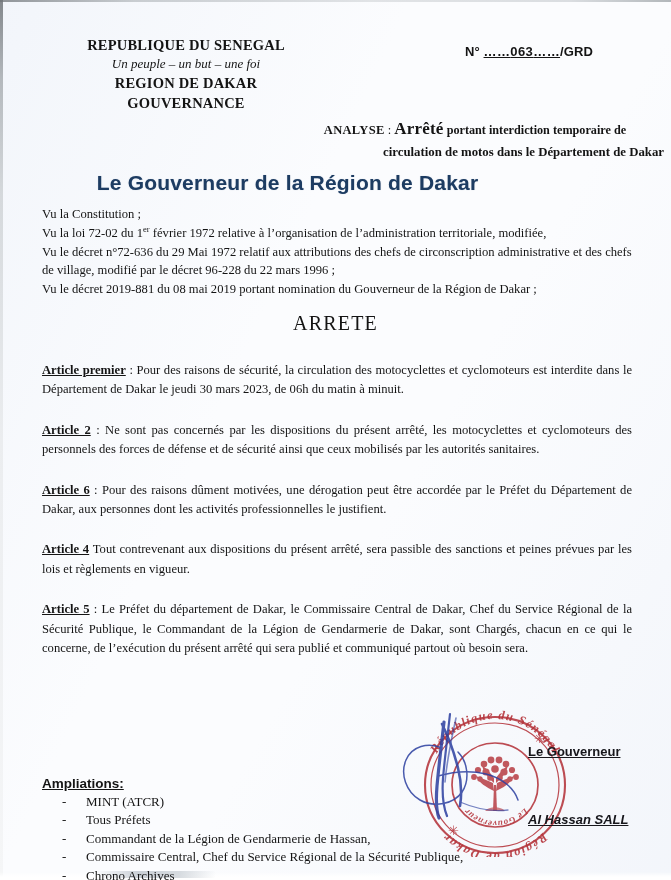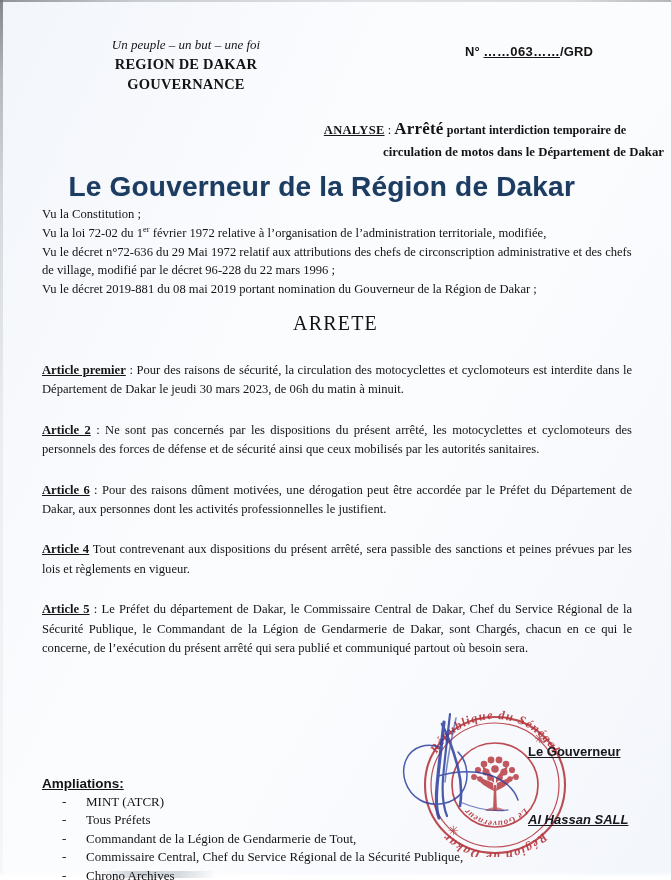--- a/index.html
+++ b/index.html
@@ -84,34 +84,34 @@
   }
 
   
   .analyse {
     position: absolute;
     left: 286px; top: 117px;
     width: 378px;
     text-align: center;
     line-height: 1.45;
   }
-  .analyse .kw { font-size: 12.5px; font-weight: bold; text-decoration: underline; letter-spacing: .3px; }
+  .analyse .kw { font-size: 12.5px; font-weight: bold; letter-spacing: .3px; }
   .analyse .colon { font-size: 12.5px; }
   .analyse .big { font-size: 17px; font-weight: bold; letter-spacing: .2px; }
   .analyse .rest { font-size: 12.2px; font-weight: bold; }
   .analyse .line2 { font-size: 12.8px; font-weight: bold; display: block; margin-top: 1px; text-align: right; }
 
   
   .title-main {
     position: absolute;
     left: 0; top: 171px;
     width: 575px;
-    text-align: right;
-    font-family: "Liberation Sans", "DejaVu Sans", sans-serif;
-    font-size: 28px;
+    text-align: center;
+    font-family: "Liberation Sans", "DejaVu Sans", sans-serif;
+    font-size: 21px;
     font-weight: bold;
     color: #1d3c62;
     letter-spacing: .2px;
     text-shadow: 0 0 1px rgba(29,60,98,.28);
   }
 
   
   .recitals {
     position: absolute;
     left: 42px; top: 205px;
@@ -211,20 +211,21 @@
 <body>
 
 <div class="page">
 
   <div class="scan-edge-left"></div>
   <div class="scan-edge-top"></div>
   <div class="scan-edge-bottom"></div>
   <div class="scan-smudge-1"></div>
 
   <div class="letterhead">
+    <div class="lh-line-1">REPUBLIQUE DU SENEGAL</div>
     <div class="lh-line-2">Un peuple – un but – une foi</div>
     <div class="lh-line-3">REGION DE DAKAR</div>
     <div class="lh-line-4">GOUVERNANCE</div>
   </div>
 
   <div class="refblock">
     <div class="ref-no">
       <span>N°</span>
       <span class="dots">……</span><span class="dots">063</span><span class="dots">……</span><span>/GRD</span>
     </div>
@@ -343,21 +344,21 @@
     <div class="ampl-row">
       <span class="ampl-dash">-</span>
       <span class="ampl-txt">MINT (ATCR)</span>
     </div>
     <div class="ampl-row">
       <span class="ampl-dash">-</span>
       <span class="ampl-txt">Tous Préfets</span>
     </div>
     <div class="ampl-row">
       <span class="ampl-dash">-</span>
-      <span class="ampl-txt">Commandant de la Légion de Gendarmerie de Tout,</span>
+      <span class="ampl-txt">Commandant de la Légion de Gendarmerie de Hassan,</span>
     </div>
     <div class="ampl-row">
       <span class="ampl-dash">-</span>
       <span class="ampl-txt">Commissaire Central, Chef du Service Régional de la Sécurité Publique,</span>
     </div>
     <div class="ampl-row">
       <span class="ampl-dash">-</span>
       <span class="ampl-txt">Chrono Archives</span>
     </div>
   </div>

